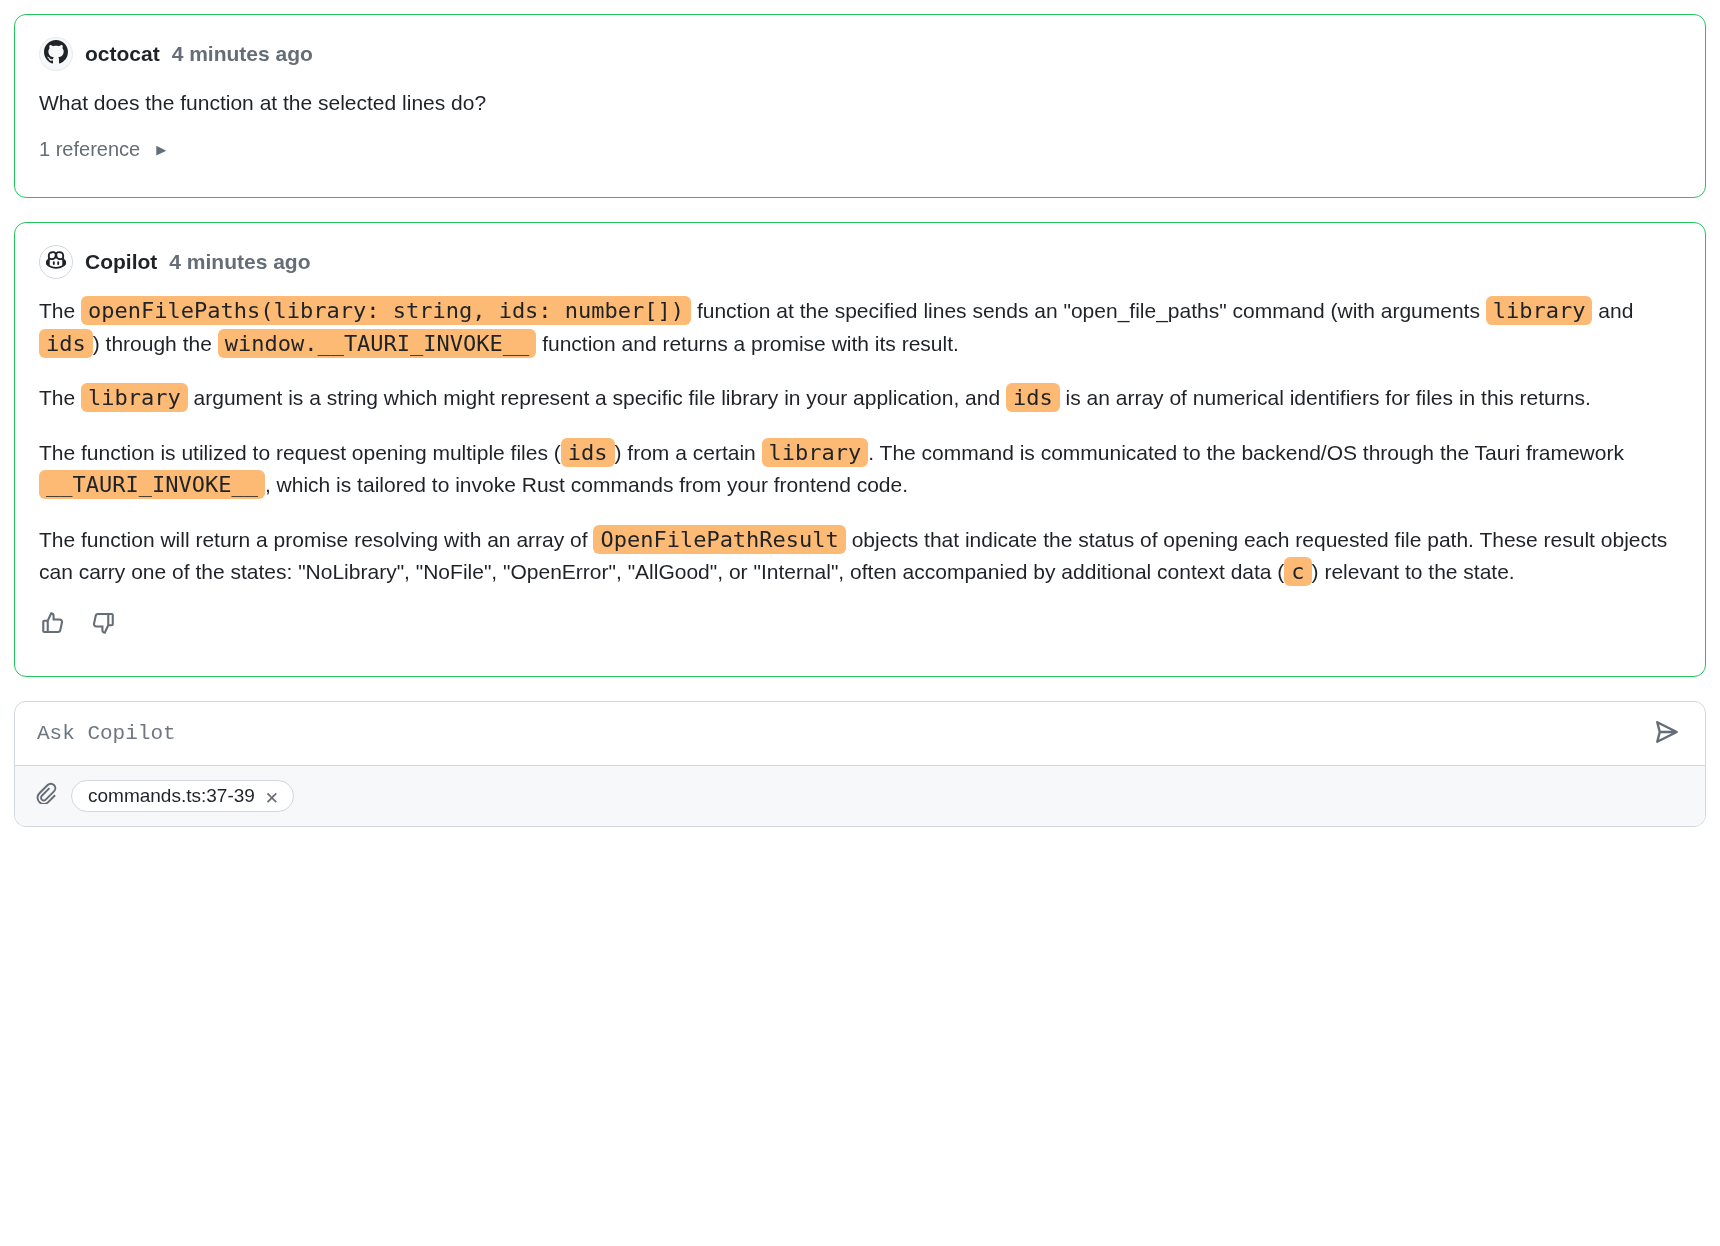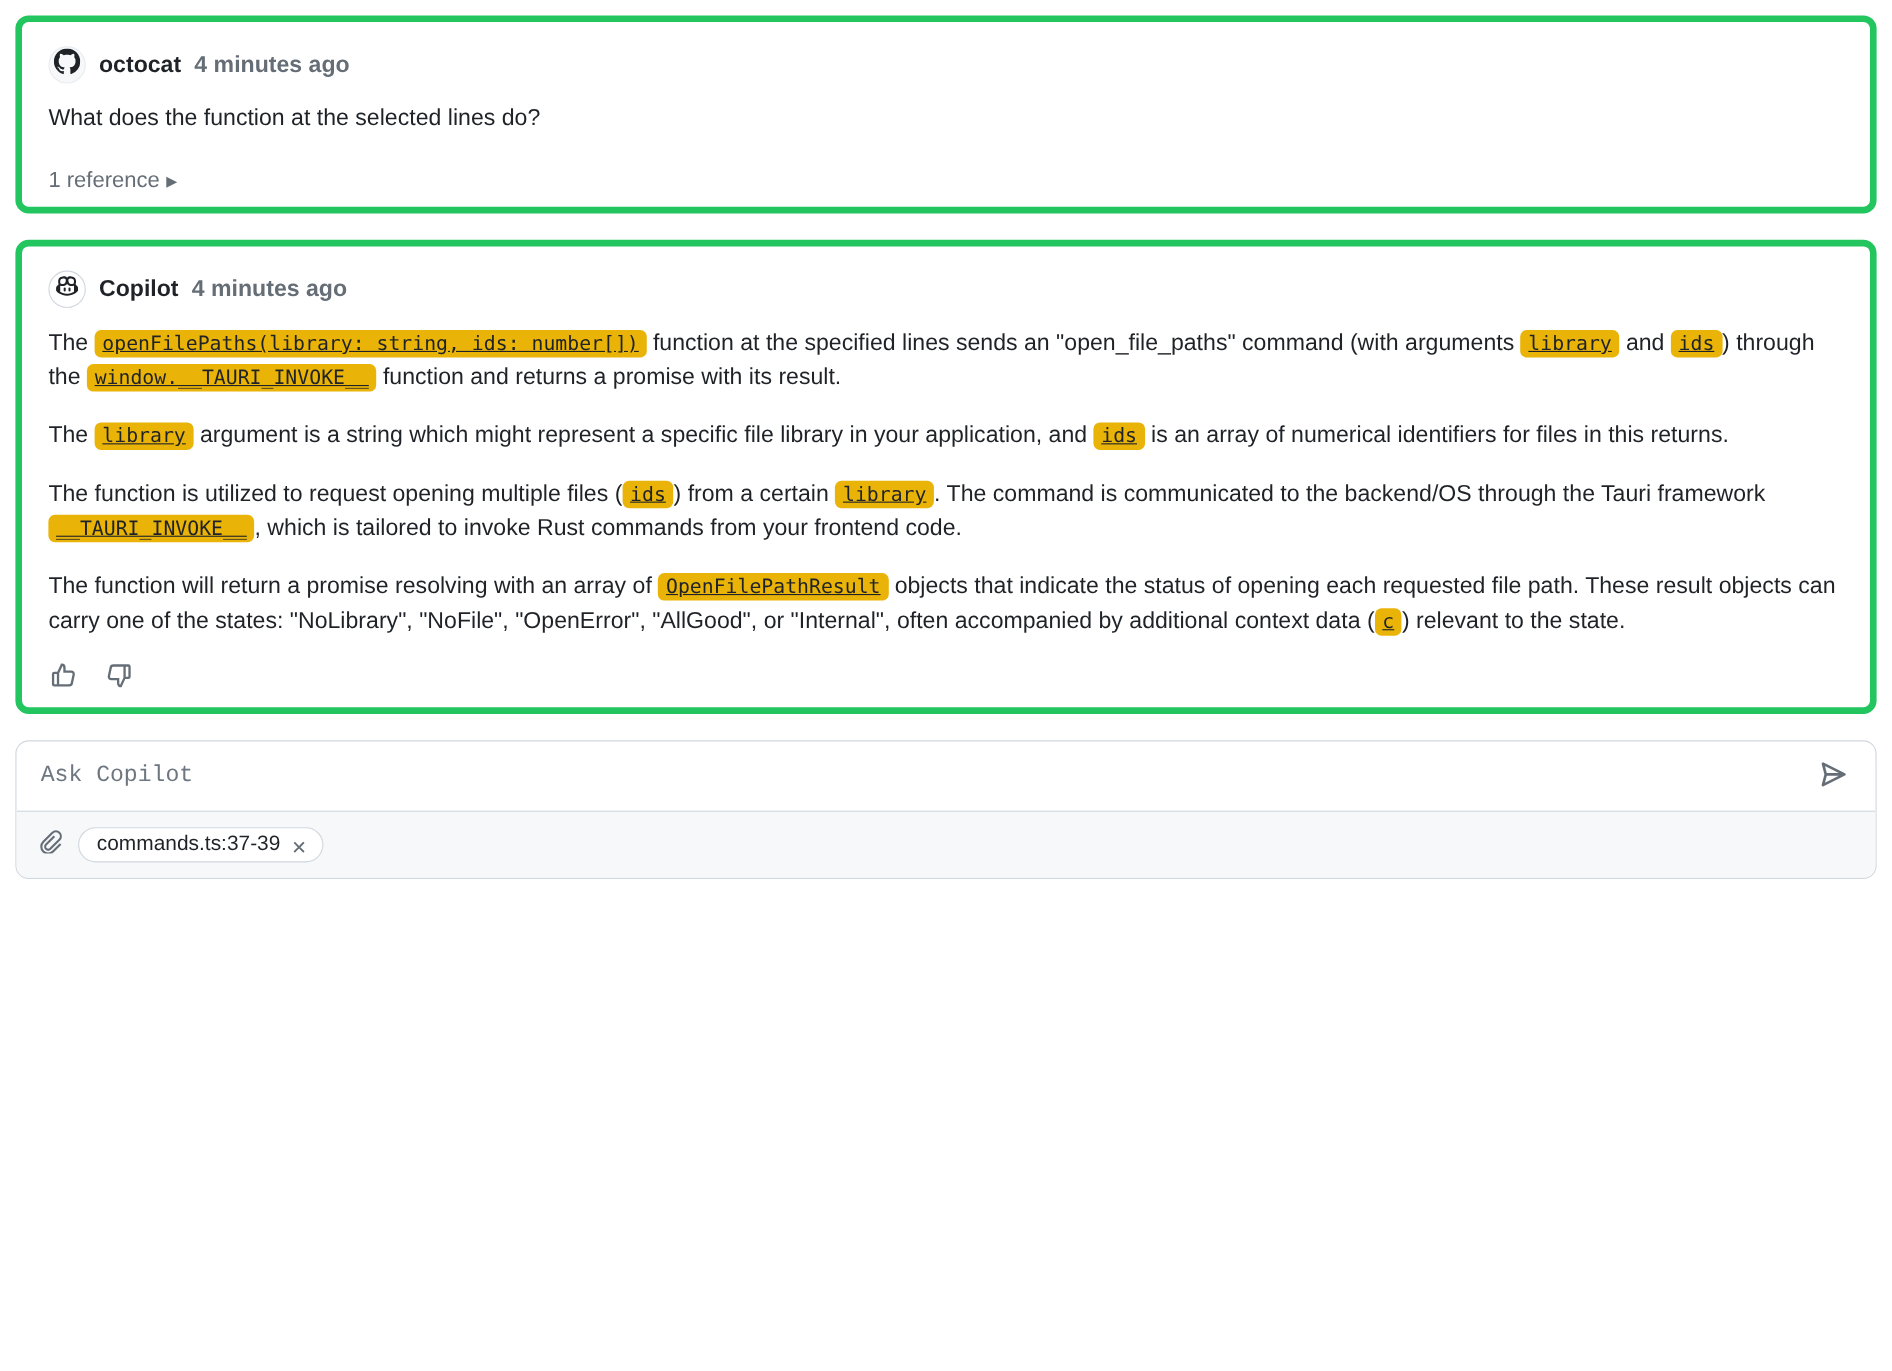--- a/index.html
+++ b/index.html
@@ -5,23 +5,23 @@
   * { box-sizing: border-box; margin: 0; padding: 0; }
   body {
     font-family: -apple-system, BlinkMacSystemFont, "Segoe UI", Helvetica, Arial, sans-serif;
     background: #ffffff;
     padding: 14px;
     font-size: 21px;
     color: #1f2328;
     -webkit-font-smoothing: antialiased;
   }
   .message-card {
-    border: 6px solid #22c55e;
+    border: 1px solid #22c55e;
     border-radius: 12px;
-    padding: 22px 24px 12px 24px;
+    padding: 22px 24px 36px 24px;
     margin-bottom: 24px;
     background: #fff;
   }
   .msg-header {
     display: flex;
     align-items: center;
     gap: 12px;
     margin-bottom: 16px;
   }
   .avatar {
@@ -49,41 +49,40 @@
     font-weight: 700;
   }
   .msg-body {
     font-size: 21px;
     line-height: 1.48;
     color: #1f2328;
   }
   .msg-body p { margin-bottom: 22px; }
   .msg-body p:last-of-type { margin-bottom: 0; }
   .reference-row {
-    margin-top: 30px;
+    margin-top: 20px;
     color: #656d76;
     font-size: 20px;
     display: flex;
     align-items: center;
-    gap: 6px;
+    gap: 16px;
     cursor: pointer;
     width: fit-content;
   }
   .reference-row .chev {
     font-size: 13px;
     color: #656d76;
   }
   code.inline {
     font-family: ui-monospace, SFMono-Regular, "SF Mono", Menlo, Consolas, monospace;
-    background: #eab308;
+    background: #fdba74;
     padding: 2px 7px;
     border-radius: 6px;
-    font-size: 18px;
+    font-size: 22px;
     white-space: nowrap;
-    text-decoration: underline;
   }
   .feedback-row {
     margin-top: 20px;
     display: flex;
     gap: 22px;
   }
   .feedback-btn {
     background: none; border: none; cursor: pointer;
     color: #656d76;
     padding: 2px;

